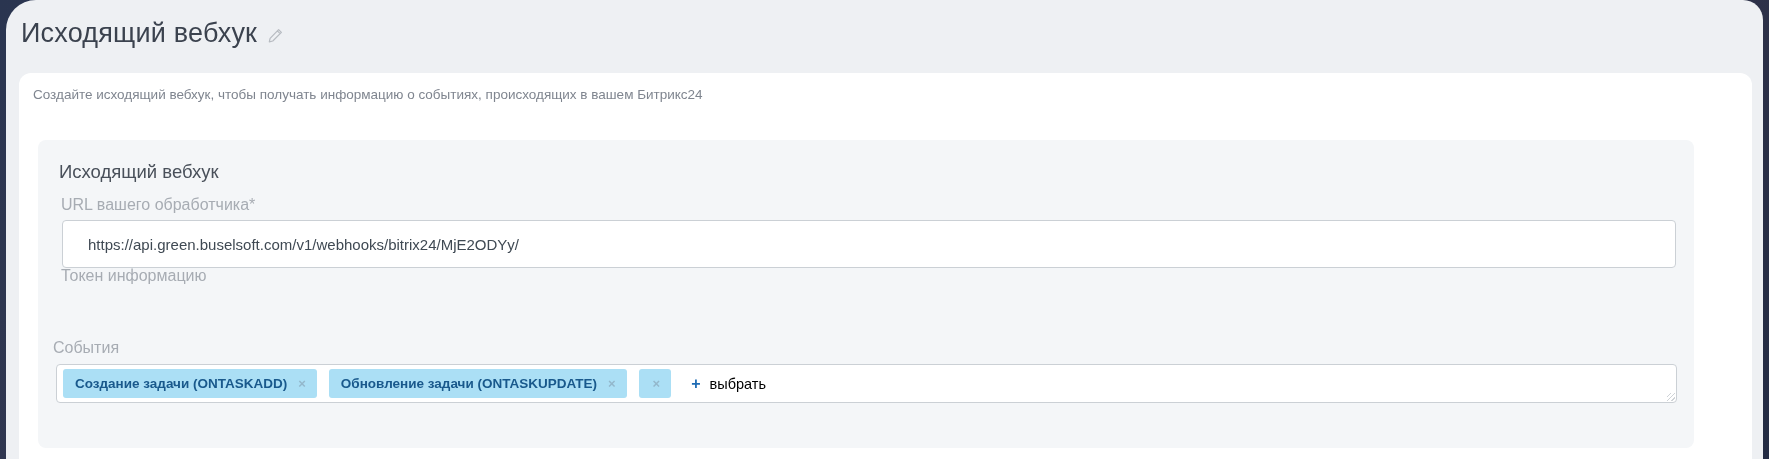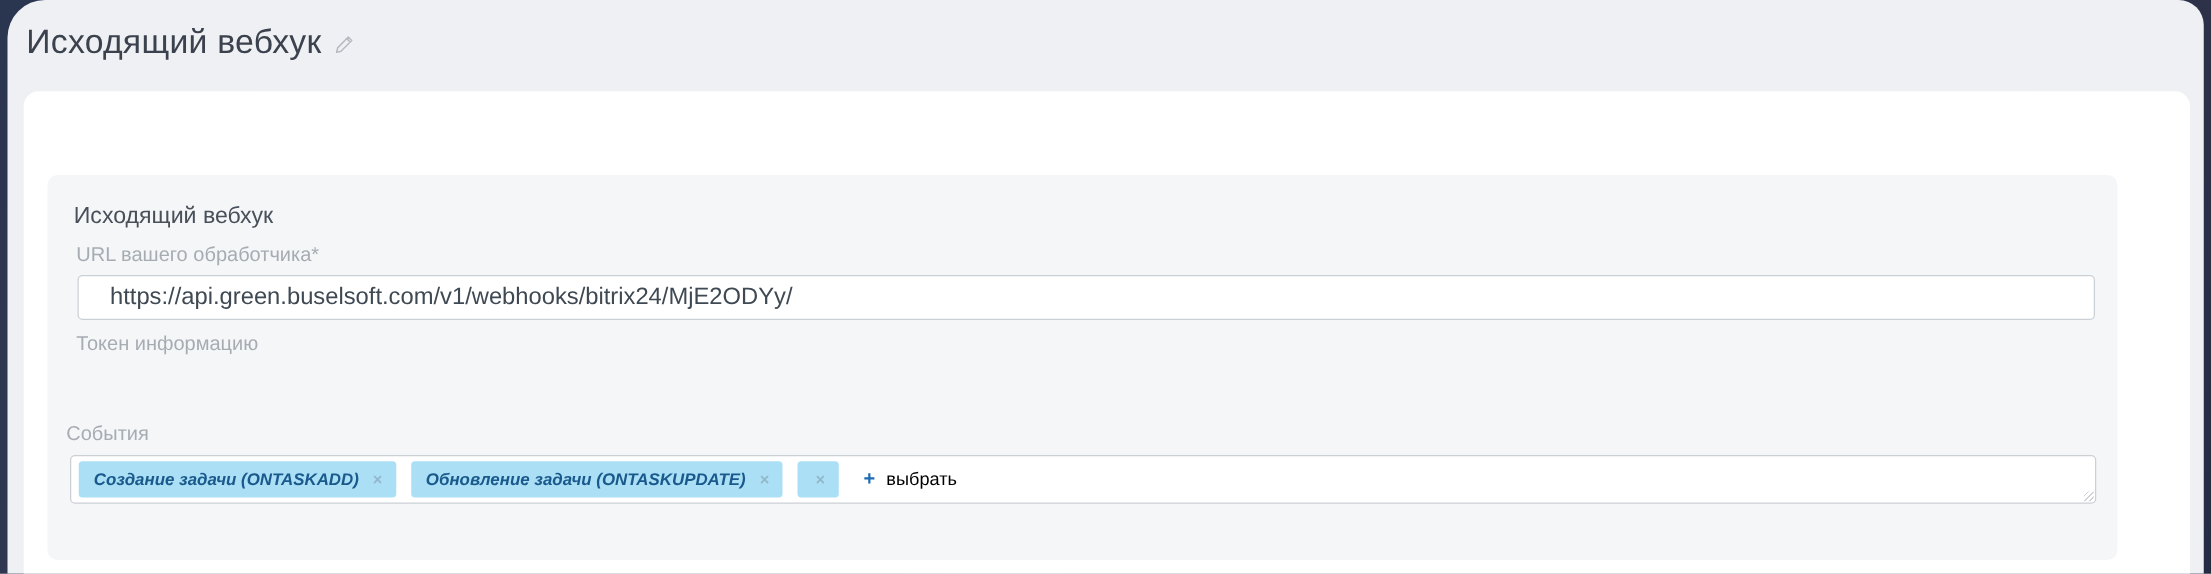--- a/index.html
+++ b/index.html
@@ -35,38 +35,38 @@
     position:absolute; left:21px; top:21px;
     font-size:18.5px; font-weight:400; color:#49505a;
   }
   .field-label {
     position:absolute; font-size:16px; color:#a7acb3;
   }
   .label-url   { left:23px; top:56px; }
   .label-token { left:23px; top:127px; }
   .label-events{ left:15px; top:199px; }
   .text-input {
-    position:absolute; left:24px; width:1614px; height:36px;
+    position:absolute; left:24px; width:1614px; height:48px;
     background:#ffffff; border:1px solid #cbd0d5; border-radius:4px;
     font-family:"Liberation Sans", sans-serif;
-    font-size:19px; color:#3f4953; padding:0 0 0 25px; outline:none;
+    font-size:15px; color:#3f4953; padding:0 0 0 25px; outline:none;
   }
   .input-url   { top:80px; }
   .input-token { top:152px; }
   .events-box {
     position:absolute; left:18px; top:224px; width:1621px; height:39px;
     background:#ffffff; border:1px solid #cbd0d5; border-radius:4px;
     display:flex; align-items:center; gap:12px; padding:0 10px 0 6px;
   }
   .tag {
     display:inline-flex; align-items:center; gap:9px;
     background:#abdff5; border-radius:3px;
     height:29px; padding:0 9px 0 12px;
     font-size:13.5px; font-weight:700; color:#19598c;
-    white-space:nowrap; cursor:default;font-style:italic;
+    white-space:nowrap; cursor:default;
   }
   .tag-remove {
     font-size:13px; font-weight:700; color:#93b7cb;
     cursor:pointer; line-height:1; padding:2px;
   }
   .add-link {
     display:inline-flex; align-items:center; gap:9px;
     margin-left:8px; cursor:pointer; white-space:nowrap;
   }
   .add-plus  { font-size:16px; font-weight:700; color:#1d6bb4; line-height:1; }
@@ -86,20 +86,21 @@
   <div class="page-header">
     <span class="page-title">Исходящий вебхук</span>
     <span class="pencil">
       <svg width="17" height="17" viewBox="0 0 17 17">
         <path d="M11.6 2.6 l2.8 2.8 -8.6 8.6 -3.5 0.8 0.8 -3.5 z M10.4 3.9 l2.7 2.7" fill="none" stroke="#b7bbc1" stroke-width="1.2" stroke-linejoin="round"></path>
       </svg>
     </span>
   </div>
 
   <div class="panel">
+    <div class="subtitle">Создайте исходящий вебхук, чтобы получать информацию о событиях, происходящих в вашем Битрикс24</div>
 
     <div class="card">
       <div class="card-heading">Исходящий вебхук</div>
 
       <label class="field-label label-url">URL вашего обработчика*</label>
       <input class="text-input input-url" type="text" value="https://api.green.buselsoft.com/v1/webhooks/bitrix24/MjE2ODYy/" style="">
 
       <label class="field-label label-token">Токен информацию</label>
 
       <label class="field-label label-events">События</label>

